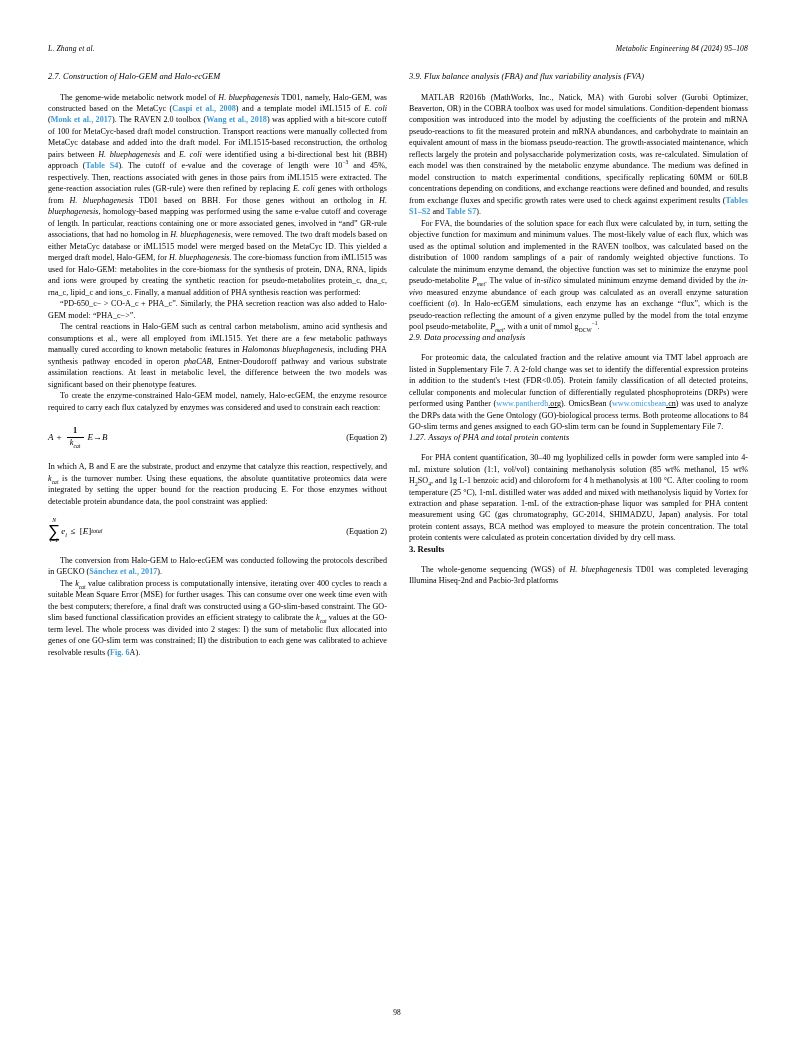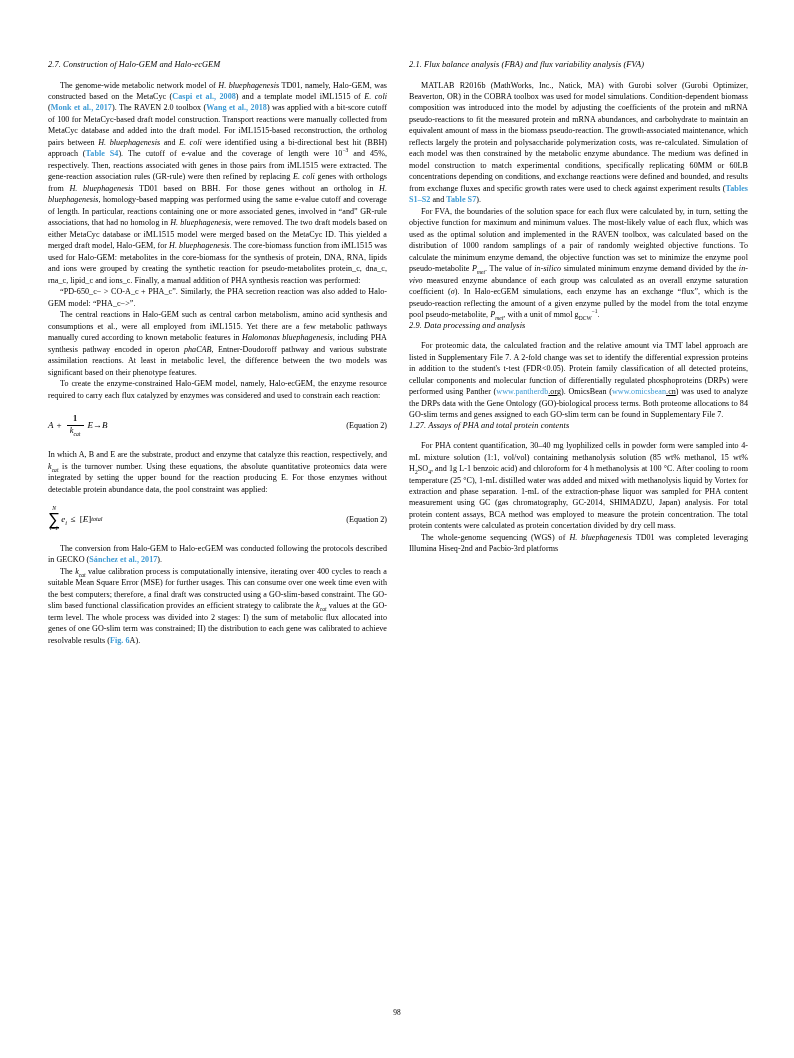--- a/index.html
+++ b/index.html
@@ -163,20 +163,24 @@
     text-align: center;
     font-size: 7.4px;
   }
 </style>
 </head>
 <body>
 
 <div class="page">
   <div class="sheet">
 
+    <div class="runhead">
+      <span class="left">L. Zhang et al.</span>
+      <span class="right">Metabolic Engineering 84 (2024) 95–108</span>
+    </div>
 
     <div class="cols">
 
       <div class="col">
 
         <h2 class="sec first">2.7.  Construction of Halo-GEM and Halo-ecGEM</h2>
 
         <p class="body indent"><span>The genome-wide metabolic network model of </span><i>H. bluephagenesis</i><span> TD01, namely, Halo-GEM, was constructed based on the MetaCyc (</span><a class="lk">Caspi et al., 2008</a><span>) and a template model iML1515 of </span><i>E. coli</i><span> (</span><a class="lk">Monk et al., 2017</a><span>). The RAVEN 2.0 toolbox (</span><a class="lk">Wang et al., 2018</a><span>) was applied with a bit-score cutoff of 100 for MetaCyc-based draft model construction. Transport reactions were manually collected from MetaCyc database and added into the draft model. For iML1515-based reconstruction, the ortholog pairs between </span><i>H. bluephagenesis</i><span> and </span><i>E. coli</i><span> were identified using a bi-directional best hit (BBH) approach (</span><a class="lk">Table S4</a><span>). The cutoff of e-value and the coverage of length were 10</span><sup>−3</sup><span> and 45%, respectively. Then, reactions associated with genes in those pairs from iML1515 were extracted. The gene-reaction association rules (GR-rule) were then refined by replacing </span><i>E. coli</i><span> genes with orthologs from </span><i>H. bluephagenesis</i><span> TD01 based on BBH. For those genes without an ortholog in </span><i>H. bluephagenesis</i><span>, homology-based mapping was performed using the same e-value cutoff and coverage of length. In particular, reactions containing one or more associated genes, involved in “and” GR-rule associations, that had no homolog in </span><i>H. bluephagenesis</i><span>, were removed. The two draft models based on either MetaCyc database or iML1515 model were merged based on the MetaCyc ID. This yielded a merged draft model, Halo-GEM, for </span><i>H. bluephagenesis</i><span>. The core-biomass function from iML1515 was used for Halo-GEM: metabolites in the core-biomass for the synthesis of protein, DNA, RNA, lipids and ions were grouped by creating the synthetic reaction for pseudo-metabolites protein_c, dna_c, rna_c, lipid_c and ions_c. Finally, a manual addition of PHA synthesis reaction was performed:</span></p>
 
         <p class="body indent">“PD-650_c− &gt; CO-A_c + PHA_c”. Similarly, the PHA secretion reaction was also added to Halo-GEM model: “PHA_c−&gt;”.</p>
@@ -221,34 +225,35 @@
         </div>
 
         <p class="body indent"><span>The conversion from Halo-GEM to Halo-ecGEM was conducted following the protocols described in GECKO (</span><a class="lk">Sánchez et al., 2017</a><span>).</span></p>
 
         <p class="body indent"><span>The </span><i><span>k</span><sub>cat</sub></i><span> value calibration process is computationally intensive, iterating over 400 cycles to reach a suitable Mean Square Error (MSE) for further usages. This can consume over one week time even with the best computers; therefore, a final draft was constructed using a GO-slim-based constraint. The GO-slim based functional classification provides an efficient strategy to calibrate the </span><i><span>k</span><sub>cat</sub></i><span> values at the GO-term level. The whole process was divided into 2 stages: I) the sum of metabolic flux allocated into genes of one GO-slim term was constrained; II) the distribution to each gene was calibrated to achieve resolvable results (</span><a class="lk">Fig. 6</a><span>A).</span></p>
 
       </div>
 
       <div class="col">
 
-        <h2 class="sec first">2.1.  Flux balance analysis (FBA) and flux variability analysis (FVA)</h2>
+        <h2 class="sec first">3.9.  Flux balance analysis (FBA) and flux variability analysis (FVA)</h2>
 
         <p class="body indent"><span>MATLAB R2016b (MathWorks, Inc., Natick, MA) with Gurobi solver (Gurobi Optimizer, Beaverton, OR) in the COBRA toolbox was used for model simulations. Condition-dependent biomass composition was introduced into the model by adjusting the coefficients of the protein and mRNA pseudo-reactions to fit the measured protein and mRNA abundances, and carbohydrate to maintain an equivalent amount of mass in the biomass pseudo-reaction. The growth-associated maintenance, which reflects largely the protein and polysaccharide polymerization costs, was re-calculated. Simulation of each model was then constrained by the metabolic enzyme abundance. The medium was defined in model construction to match experimental conditions, specifically replicating 60MM or 60LB concentrations depending on conditions, and exchange reactions were defined and bounded, and results from exchange fluxes and specific growth rates were used to check against experiment results (</span><a class="lk">Tables S1–S2</a><span> and </span><a class="lk">Table S7</a><span>).</span></p>
 
         <p class="body indent"><span>For FVA, the boundaries of the solution space for each flux were calculated by, in turn, setting the objective function for maximum and minimum values. The most-likely value of each flux, which was used as the optimal solution and implemented in the RAVEN toolbox, was calculated based on the distribution of 1000 random samplings of a pair of randomly weighted objective functions. To calculate the minimum enzyme demand, the objective function was set to minimize the enzyme pool pseudo-metabolite </span><i><span>P</span><sub>met</sub></i><span>. The value of </span><i>in-silico</i><span> simulated minimum enzyme demand divided by the </span><i>in-vivo</i><span> measured enzyme abundance of each group was calculated as an overall enzyme saturation coefficient (</span><i>σ</i><span>). In Halo-ecGEM simulations, each enzyme has an exchange “flux”, which is the pseudo-reaction reflecting the amount of a given enzyme pulled by the model from the total enzyme pool pseudo-metabolite, </span><i><span>P</span><sub>met</sub></i><span>, with a unit of mmol g</span><sub>DCW</sub><sup>−1</sup><span>.</span></p>
 
         <h2 class="sec sp-before">2.9.  Data processing and analysis</h2>
 
         <p class="body indent"><span>For proteomic data, the calculated fraction and the relative amount via TMT label approach are listed in Supplementary File 7. A 2-fold change was set to identify the differential expression proteins in addition to the student's t-test (FDR&lt;0.05). Protein family classification of all detected proteins, cellular components and molecular function of differentially regulated phosphoproteins (DRPs) were performed using Panther (</span><a class="lk-u"><span>www.pantherdb</span><span class="dom" style="text-decoration:underline;">.org</span></a><span>). OmicsBean (</span><a class="lk-u"><span>www.omicsbean</span><span class="dom" style="text-decoration:underline;">.cn</span></a><span>) was used to analyze the DRPs data with the Gene Ontology (GO)-biological process terms. Both proteome allocations to 84 GO-slim terms and genes assigned to each GO-slim term can be found in Supplementary File 7.</span></p>
 
         <h2 class="sec sp-before">1.27.  Assays of PHA and total protein contents</h2>
 
         <p class="body indent"><span>For PHA content quantification, 30–40 mg lyophilized cells in powder form were sampled into 4-mL mixture solution (1:1, vol/vol) containing methanolysis solution (85 wt% methanol, 15 wt% H</span><sub>2</sub><span>SO</span><sub>4</sub><span>, and 1g L-1 benzoic acid) and chloroform for 4 h methanolysis at 100 °C. After cooling to room temperature (25 °C), 1-mL distilled water was added and mixed with methanolysis liquid by Vortex for extraction and phase separation. 1-mL of the extraction-phase liquor was sampled for PHA content measurement using GC (gas chromatography, GC-2014, SHIMADZU, Japan) analysis. For total protein content assays, BCA method was employed to measure the protein concentration. The total protein contents were calculated as protein concertation divided by dry cell mass.</span></p>
 
+        <h2 class="secnum sp-before">3.  Results</h2>
 
 
         <p class="body indent"><span>The whole-genome sequencing (WGS) of </span><i>H. bluephagenesis</i><span> TD01 was completed leveraging Illumina Hiseq-2nd and Pacbio-3rd platforms</span></p>
 
       </div>
     </div>
   </div>
 
   <div class="folio">
     <span>98</span>

